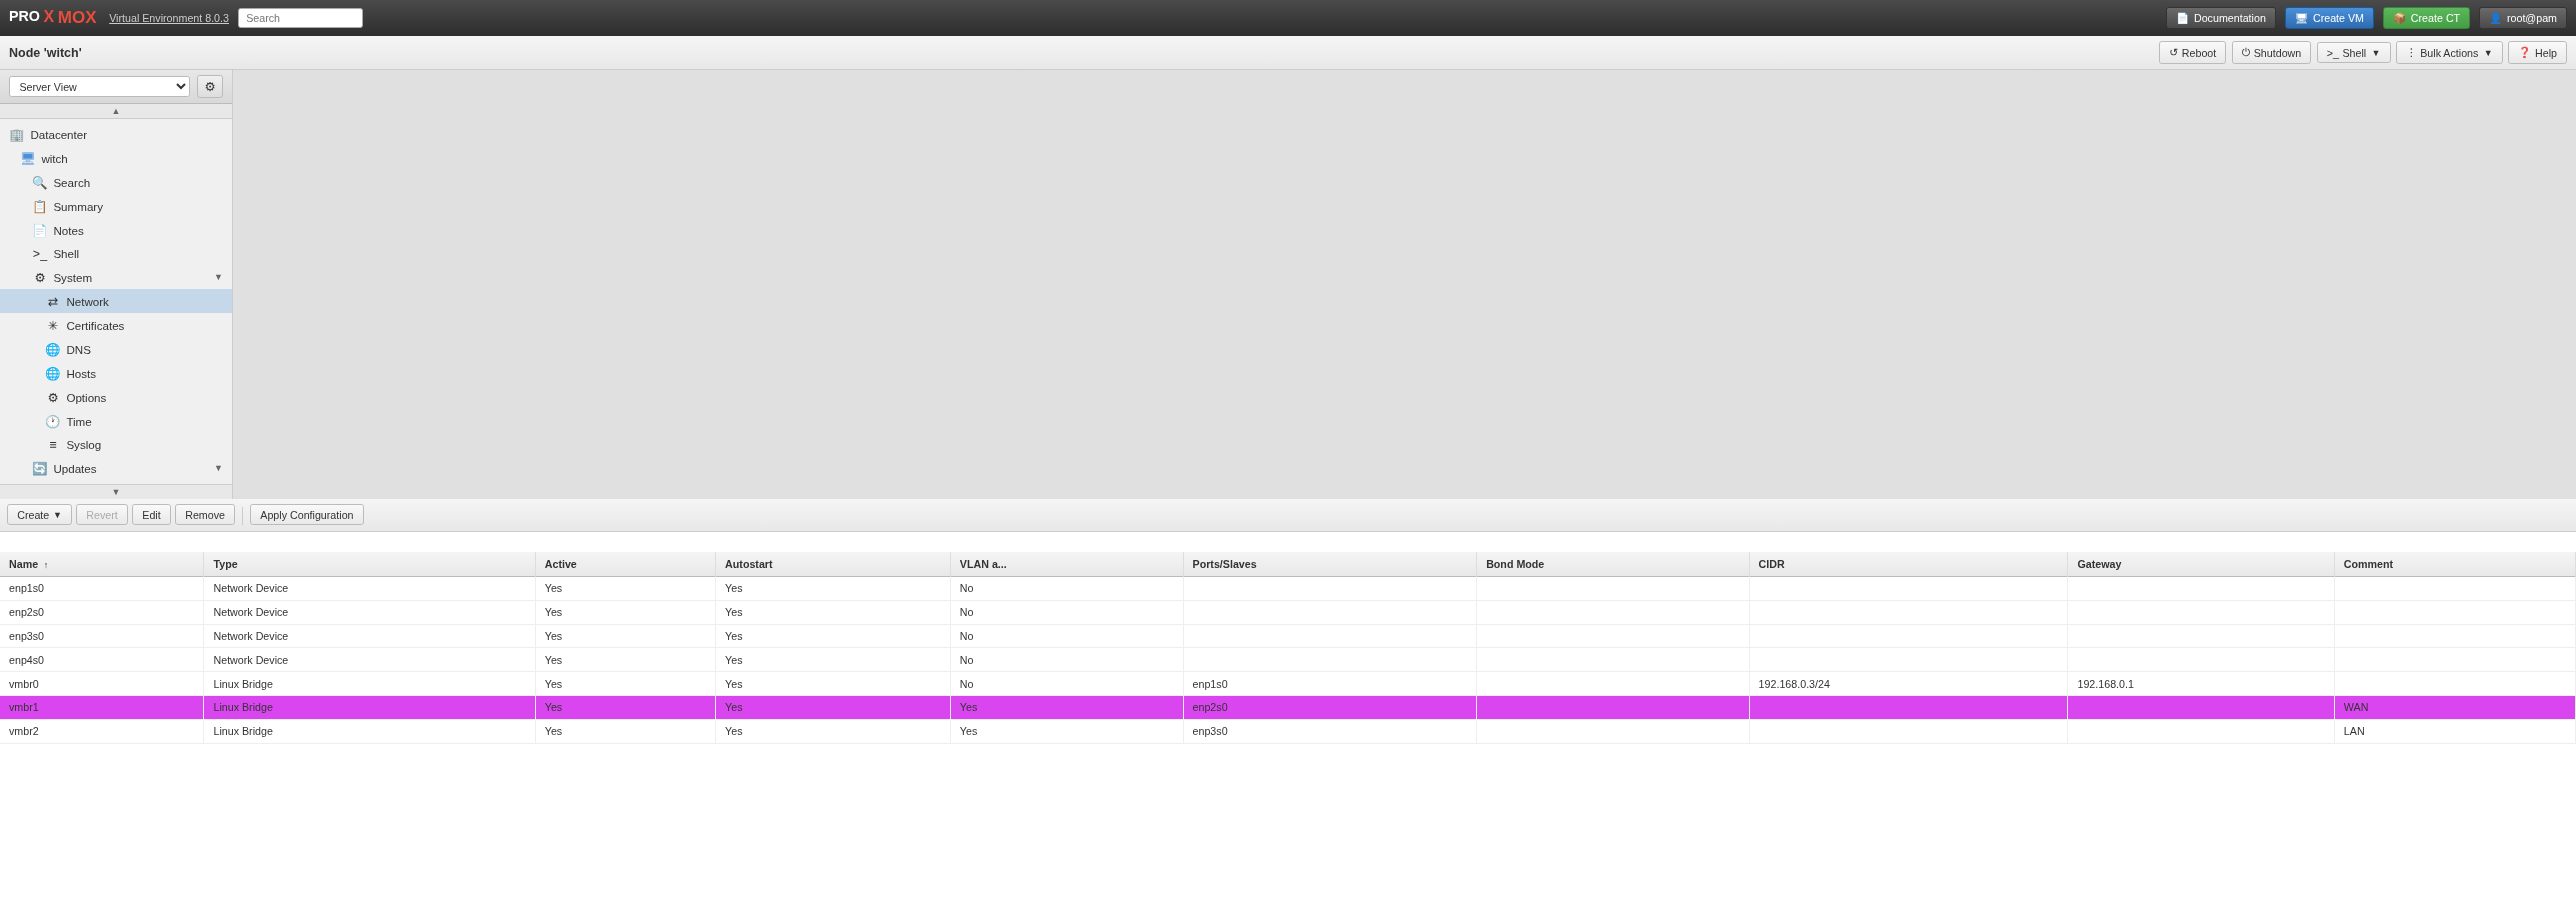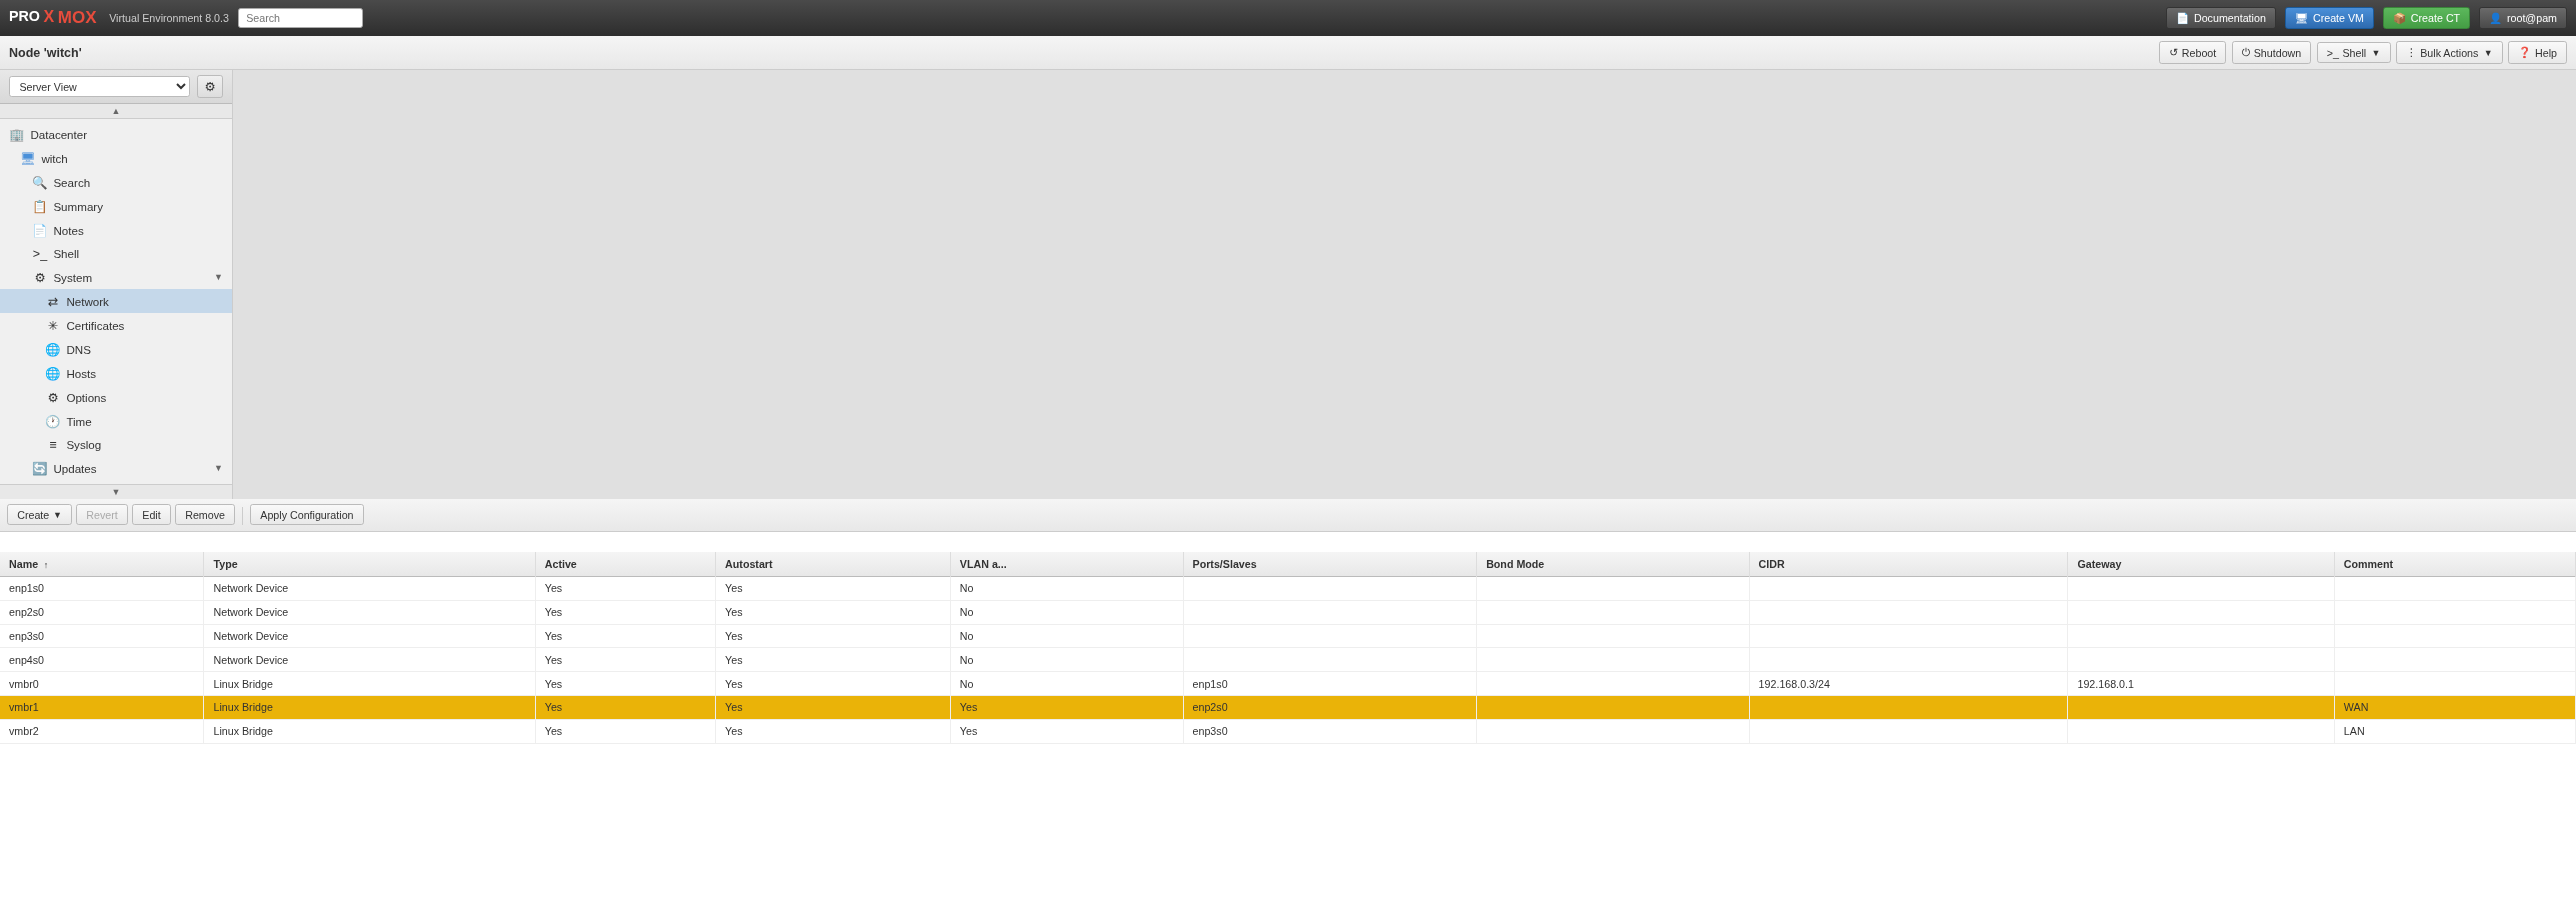--- a/index.html
+++ b/index.html
@@ -31,20 +31,21 @@
     }
     .logo-mox {
       color: #e74c3c;
       font-size: 17px;
       font-weight: bold;
     }
     .header-version {
       color: #ccc;
       font-size: 10.7px;
       margin-left: 3.6px;
+      text-decoration: underline;
     }
     .header-search {
       background: #fff;
       border: 0.9px solid #aaa;
       border-radius: 2.7px;
       padding: 2.7px 7.2px;
       font-size: 10.7px;
       width: 125px;
       color: #999;
     }
@@ -242,21 +243,21 @@
       font-size: 10.7px;
       font-weight: bold;
       color: #333;
       border-right: 0.9px solid #ddd;
       white-space: nowrap;
       cursor: pointer;
     }
     tbody tr {
       border-bottom: 0.9px solid #eee;
     }
-    tbody tr.selected { background: #eab308; }
+    tbody tr.selected { background: #d946ef; }
     tbody td {
       padding: 5.4px 9px;
       font-size: 10.7px;
       color: #333;
       border-right: 0.9px solid #eee;
       white-space: nowrap;
     }
     .sort-arrow {
       font-size: 9px;
       margin-left: 2.7px;

